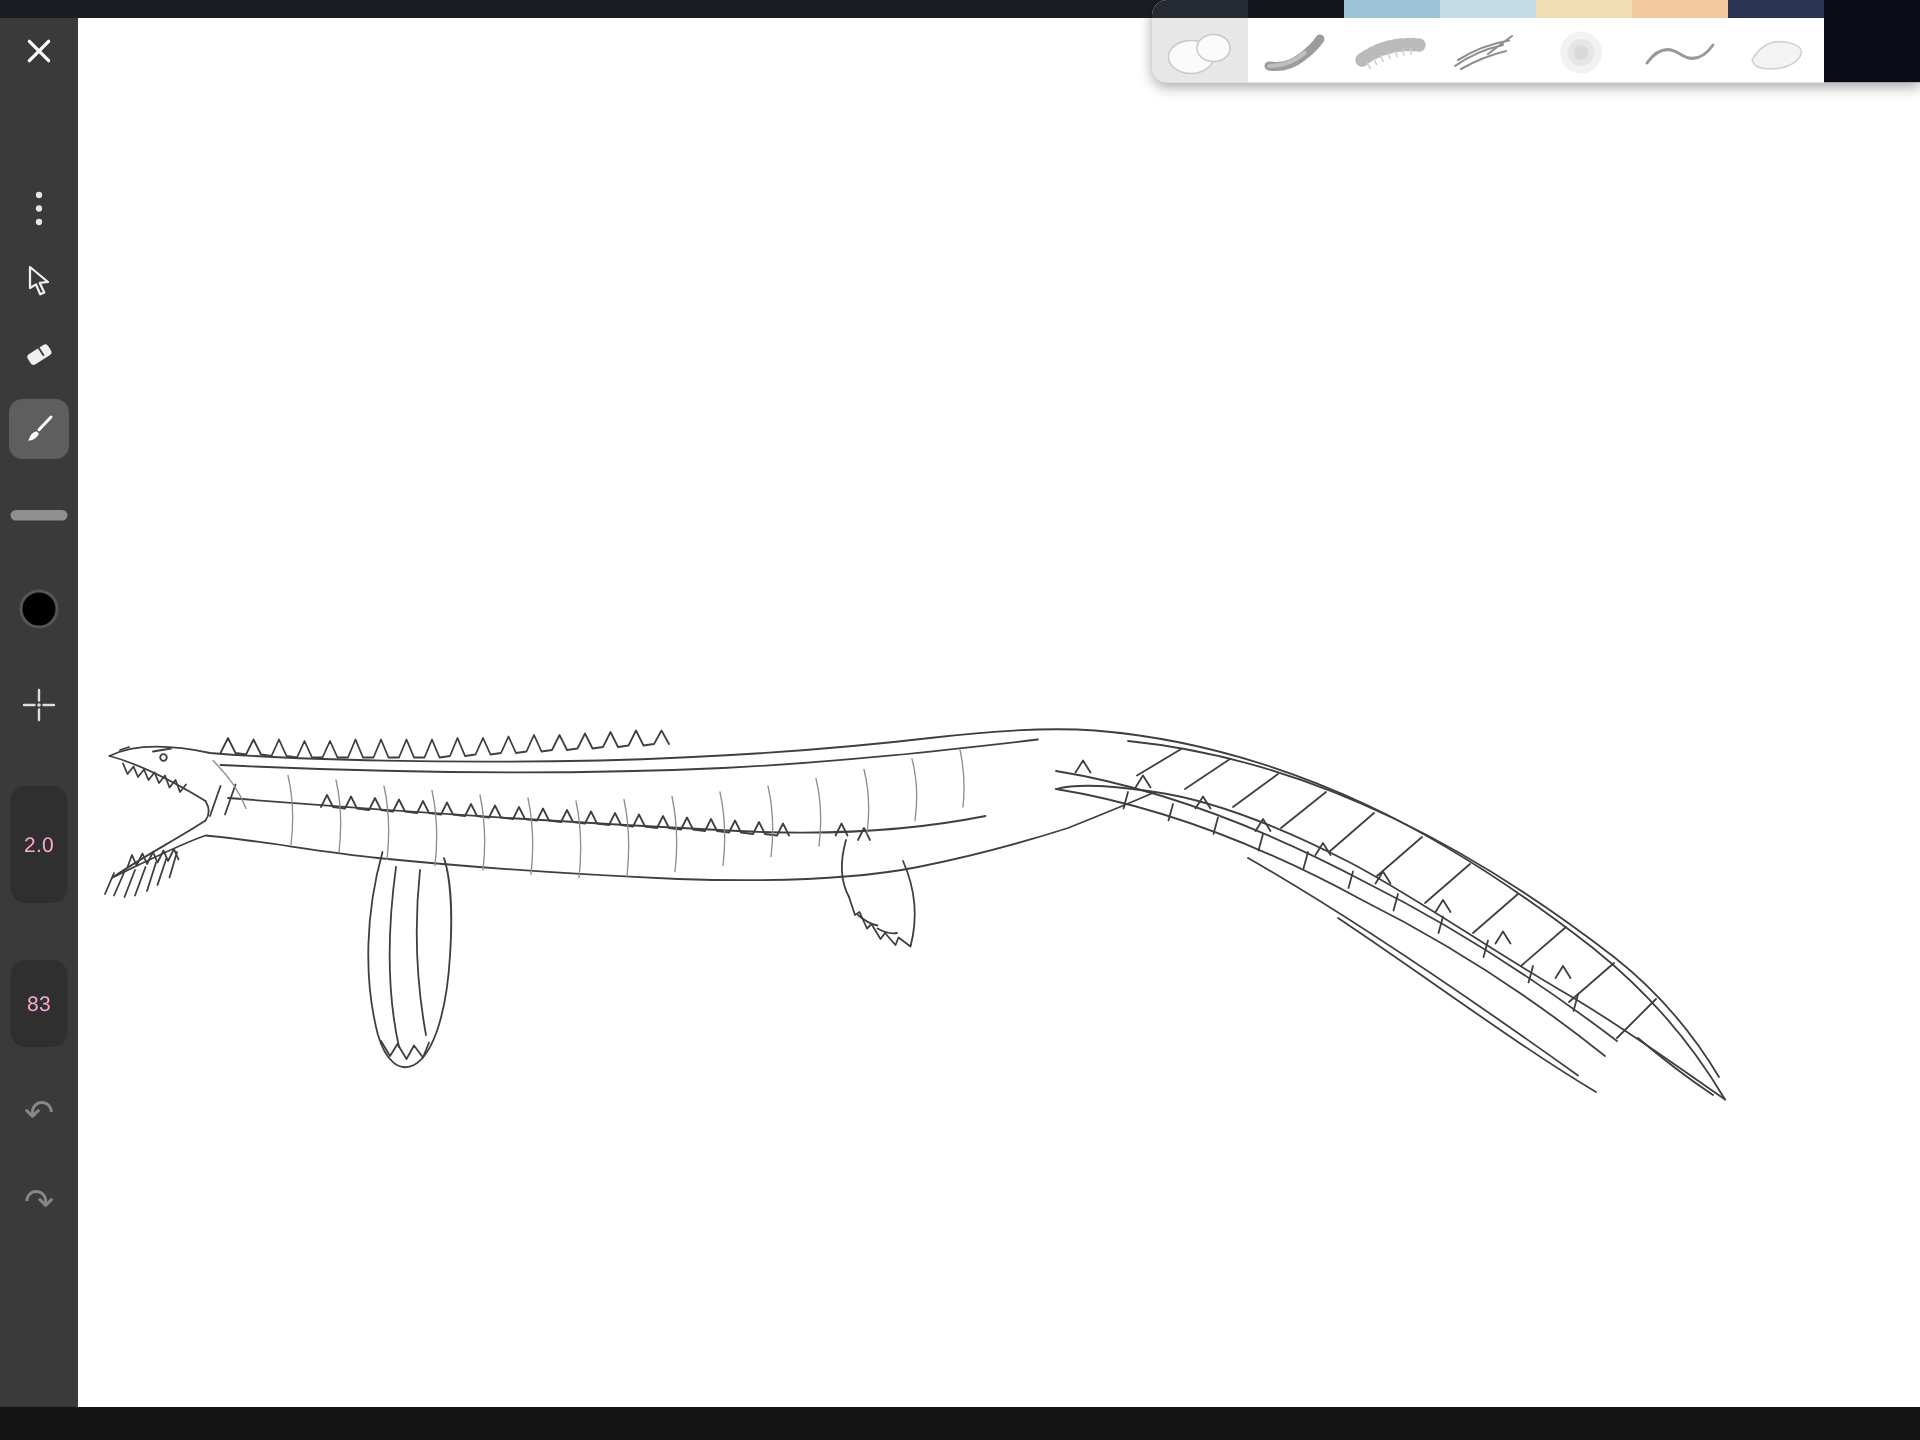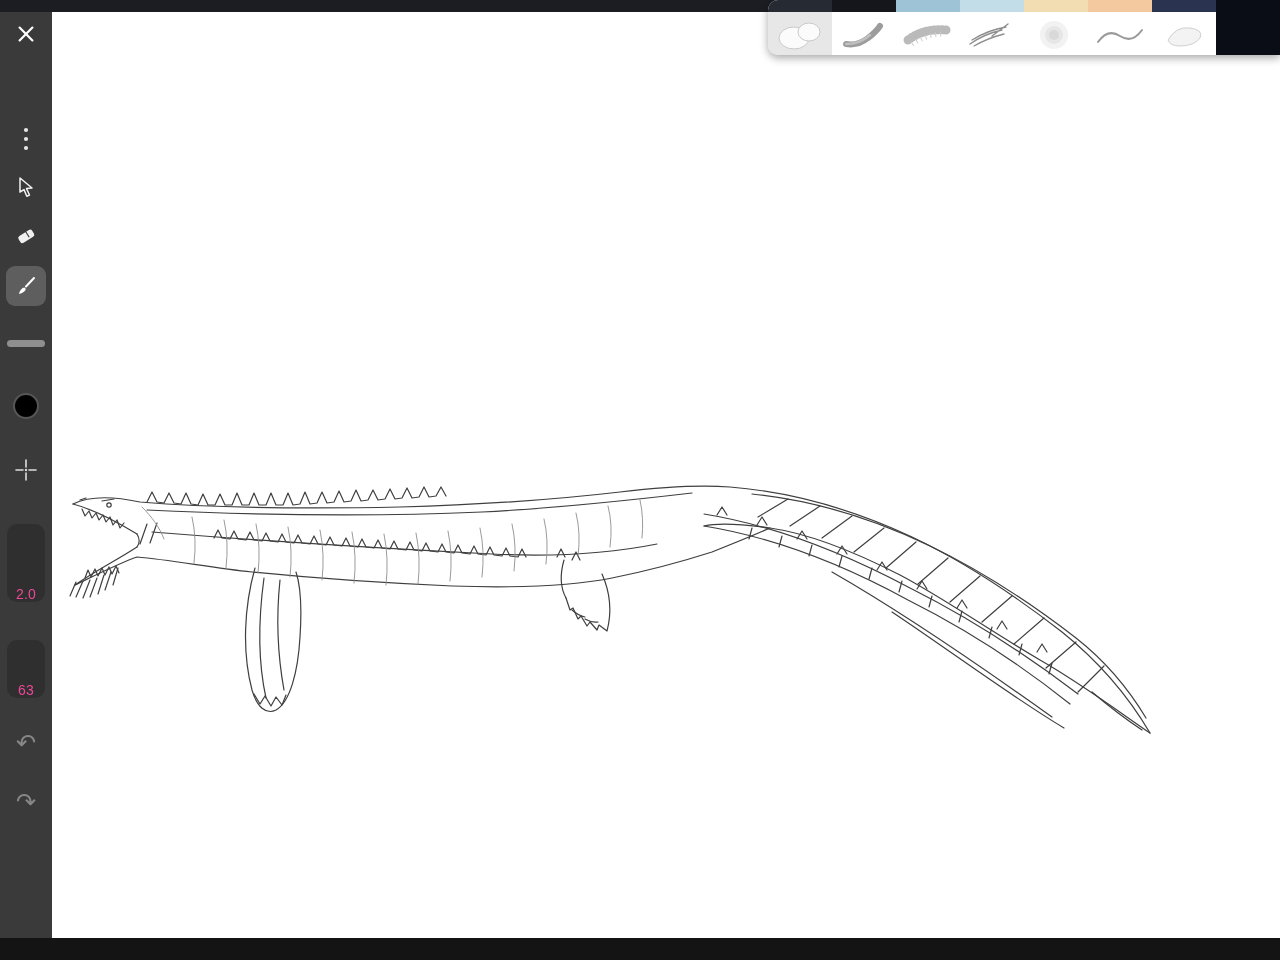--- a/index.html
+++ b/index.html
@@ -19,21 +19,21 @@
     position:absolute;left:6px;top:254px;width:40px;height:40px;border-radius:9px;
     display:flex;align-items:center;justify-content:center;
   }
   .size-slider{position:absolute;left:7px;top:328px;width:38px;height:7px;border-radius:4px;background:#8f8f8f;}
   .color-dot{
     position:absolute;left:13px;top:381px;width:26px;height:26px;border-radius:50%;
     border:2px solid #565656;box-sizing:border-box;
   }
   .value-btn{
     position:absolute;left:7px;width:38px;background:#2f2f2f;border-radius:10px;
-    color:#ec4899;font-size:14px;display:flex;align-items:flex-end;justify-content:center;
+    color:#f9a8d4;font-size:14px;display:flex;align-items:center;justify-content:center;
     letter-spacing:.2px;
   }
   .stroke-btn{top:512px;height:78px;}
   .opacity-btn{top:628px;height:58px;}
   .history-glyph{color:#878787;font-size:24px;line-height:1;}
   
   .canvas{position:absolute;left:52px;top:12px;width:1228px;height:926px;background:#ffffff;z-index:1;}
   .canvas svg{display:block;}
   
   .brush-panel{
@@ -156,21 +156,21 @@
       <path d="M13 3 V10 M13 16 V23 M3 13 H10 M16 13 H23" stroke="#dedede" stroke-width="1.6" stroke-linecap="round" fill="none"></path>
       <circle cx="13" cy="13" r="1.2" fill="#dedede"></circle>
     </svg>
   </div>
 
   <div class="value-btn stroke-btn">
     <span>2.0</span>
   </div>
 
   <div class="value-btn opacity-btn">
-    <span>63</span>
+    <span>83</span>
   </div>
 
   <div class="side-item" style="top:716px;height:30px;">
     <span class="history-glyph">↶</span>
   </div>
 
   <div class="side-item" style="top:775px;height:30px;">
     <span class="history-glyph">↷</span>
   </div>
 

